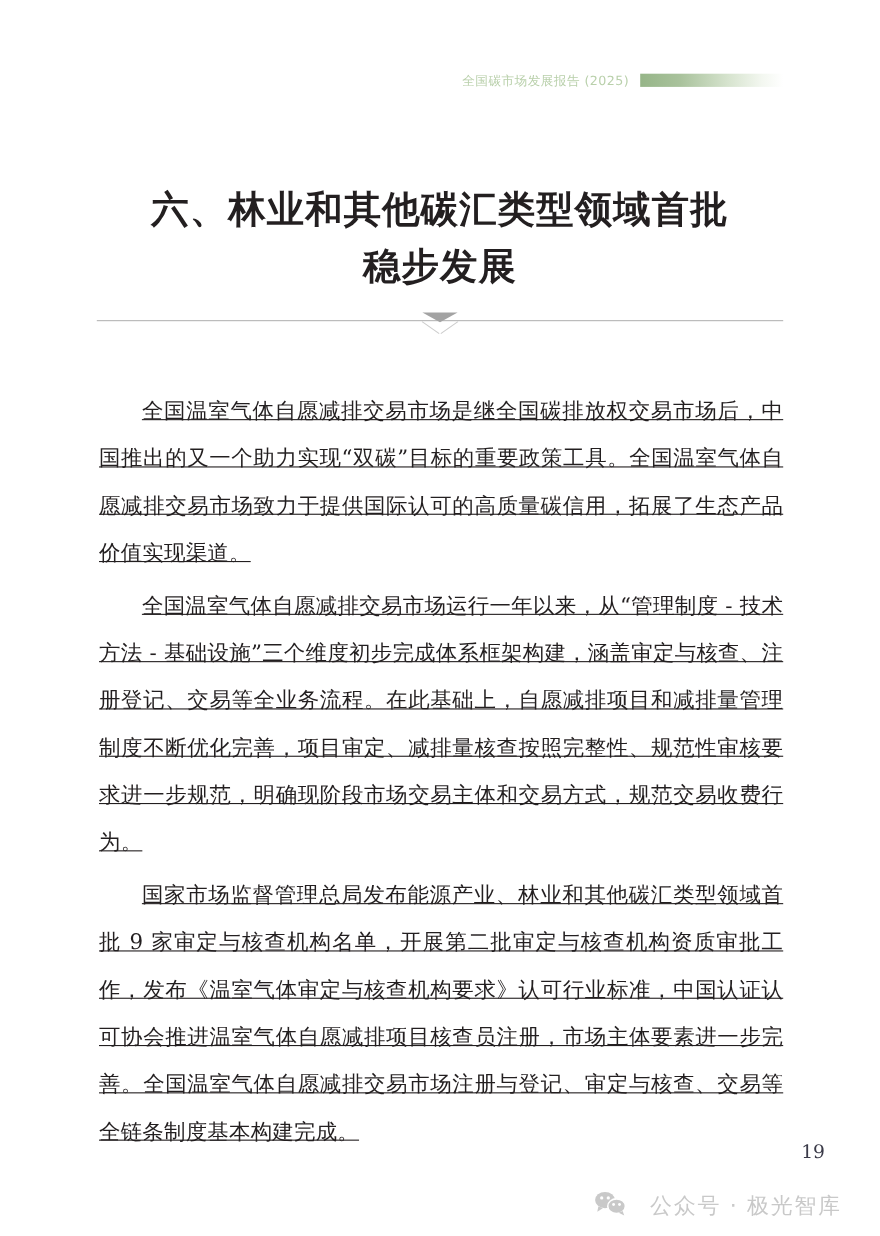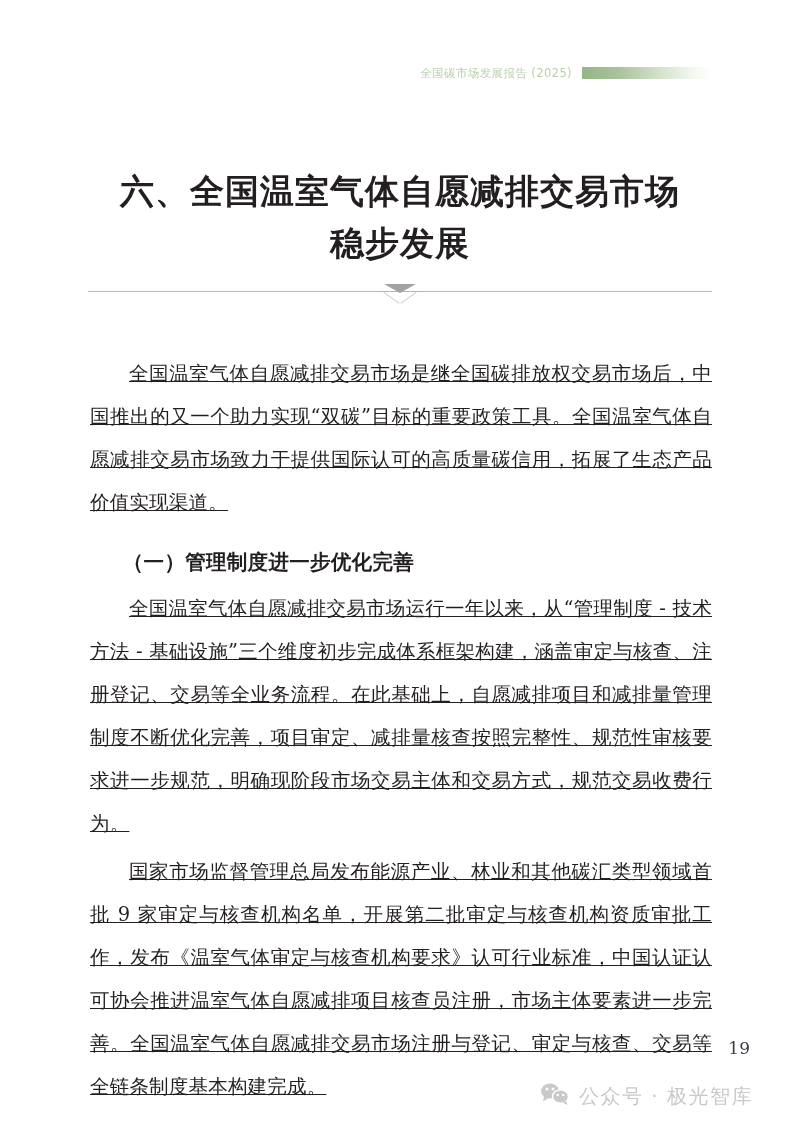--- a/index.html
+++ b/index.html
@@ -151,55 +151,54 @@
     padding-left: 38px;
   }
 
   
   .watermark {
     position: absolute;
     top: 1082px;
     left: 540px;
     display: flex;
     align-items: center;
-    gap: 9px;
+    gap: 21px;
   }
   .watermark .wechat-icon { display: block; }
   .watermark .wm-text {
     font-family: "DejaVu Sans", "Liberation Sans", sans-serif;
     font-size: 20px;
     letter-spacing: 1.5px;
     color: #c9c9c9;
     white-space: nowrap;
   }
 </style>
 </head>
 <body>
 
 <div class="page-header">
   <span class="header-text">全国碳市场发展报告 (2025)</span>
   <span class="header-bar"></span>
 </div>
 
 <h1 class="chapter-title">
-  <span class="line1">六、全国温室气体自愿减排交易市场</span>
+  <span class="line1">六、林业和其他碳汇类型领域首批</span>
   <span class="line2">稳步发展</span>
 </h1>
 
 <div class="divider">
   <div class="rule"></div>
   <div class="tri-solid"></div>
   <div class="tri-outline"></div>
 </div>
 
 <div class="content">
 
   <p class="para">全国温室气体自愿减排交易市场是继全国碳排放权交易市场后，中国推出的又一个助力实现“双碳”目标的重要政策工具。全国温室气体自愿减排交易市场致力于提供国际认可的高质量碳信用，拓展了生态产品价值实现渠道。</p>
 
-  <h3 class="subhead">（一）管理制度进一步优化完善</h3>
 
   <p class="para">全国温室气体自愿减排交易市场运行一年以来，从“管理制度 - 技术方法 - 基础设施”三个维度初步完成体系框架构建，涵盖审定与核查、注册登记、交易等全业务流程。在此基础上，自愿减排项目和减排量管理制度不断优化完善，项目审定、减排量核查按照完整性、规范性审核要求进一步规范，明确现阶段市场交易主体和交易方式，规范交易收费行为。</p>
 
   <p class="para">国家市场监督管理总局发布能源产业、林业和其他碳汇类型领域首批 9 家审定与核查机构名单，开展第二批审定与核查机构资质审批工作，发布《温室气体审定与核查机构要求》认可行业标准，中国认证认可协会推进温室气体自愿减排项目核查员注册，市场主体要素进一步完善。全国温室气体自愿减排交易市场注册与登记、审定与核查、交易等全链条制度基本构建完成。</p>
 
 </div>
 
 <div class="page-number">19</div>
 
 <div class="watermark">

